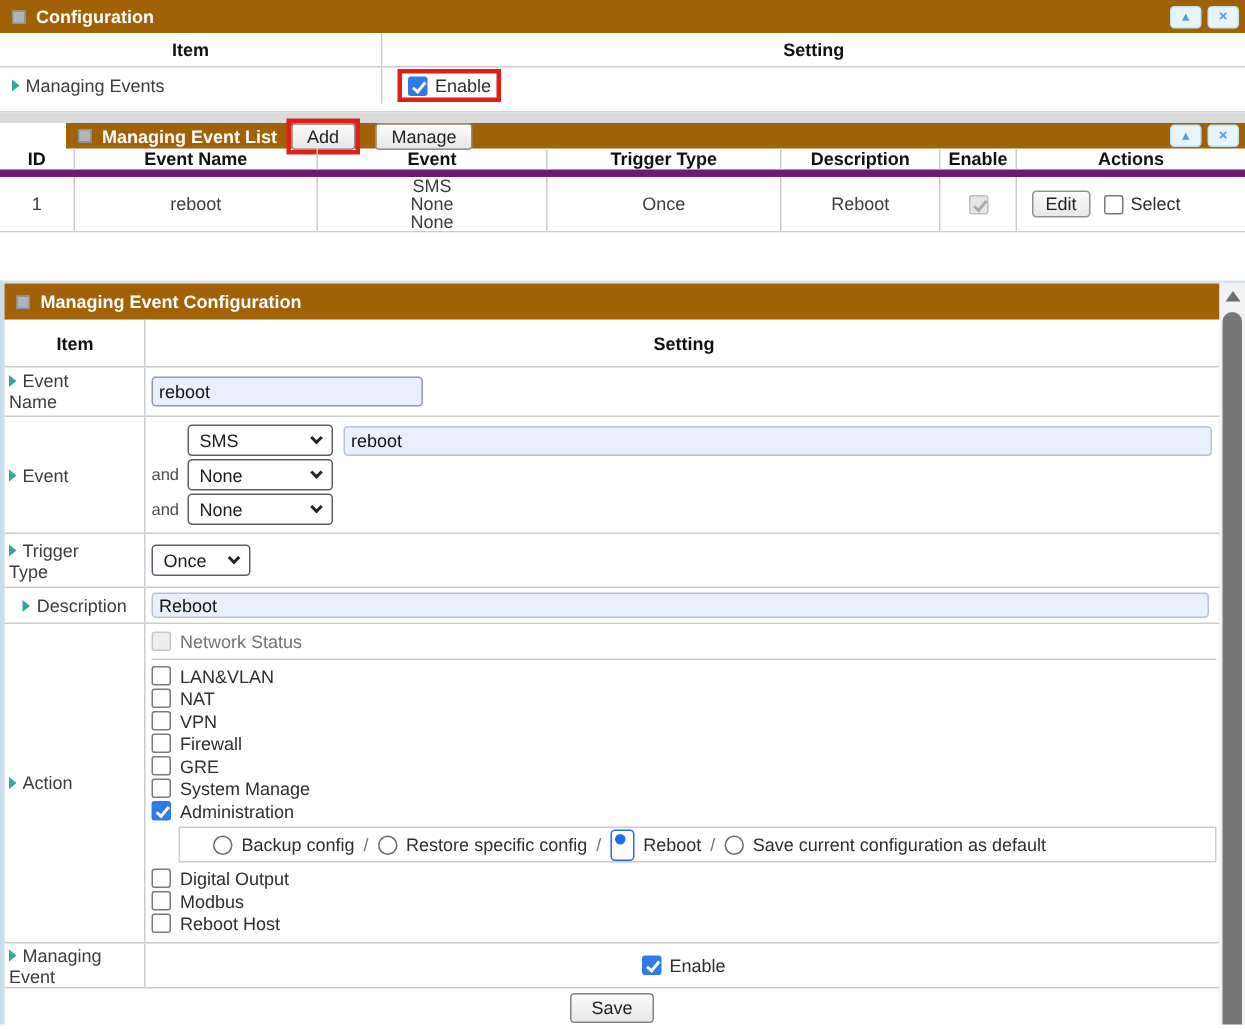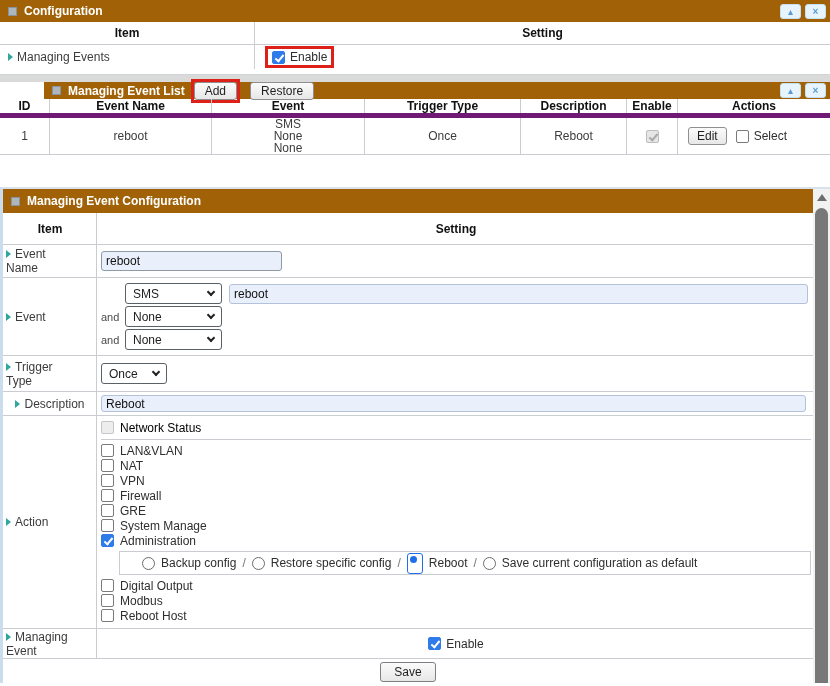--- a/index.html
+++ b/index.html
@@ -139,21 +139,21 @@
   <div class="gap1"></div>
   <div class="gap2"></div>
 
   <section id="p2">
     <div class="bar">
       <span class="bar-icon"></span>
       <span class="bar-title">Managing Event List</span>
       <span class="redbox" style="margin-left:6px; padding:0;">
         <span class="btn">Add</span>
       </span>
-      <span class="btn" style="margin-left:10px;">Restore</span>
+      <span class="btn" style="margin-left:10px;">Manage</span>
       <span class="winbtns">
         <span class="winbtn">▴</span>
         <span class="winbtn">×</span>
       </span>
     </div>
     <div class="lt-head">
       <div class="lt-c w0">ID</div>
       <div class="lt-c w1">Event Name</div>
       <div class="lt-c w2">Event</div>
       <div class="lt-c w3">Trigger Type</div>
@@ -261,21 +261,21 @@
         </div>
       </div>
 
       <div class="ec-row r-action">
         <div class="ec-item">
           <span><span class="tri"></span><span>Action</span></span>
         </div>
         <div class="ec-set" style="justify-content:flex-start; padding-top:2px;">
           <div class="chkline ns-line">
             <span class="cb dis"></span>
-            <span style="color:#000000;">Network Status</span>
+            <span style="color:#737373;">Network Status</span>
           </div>
           <div class="chkline">
               <span class="cb"></span>
               <span>LAN&amp;VLAN</span>
             </div>
           <div class="chkline">
               <span class="cb"></span>
               <span>NAT</span>
             </div>
           <div class="chkline">

